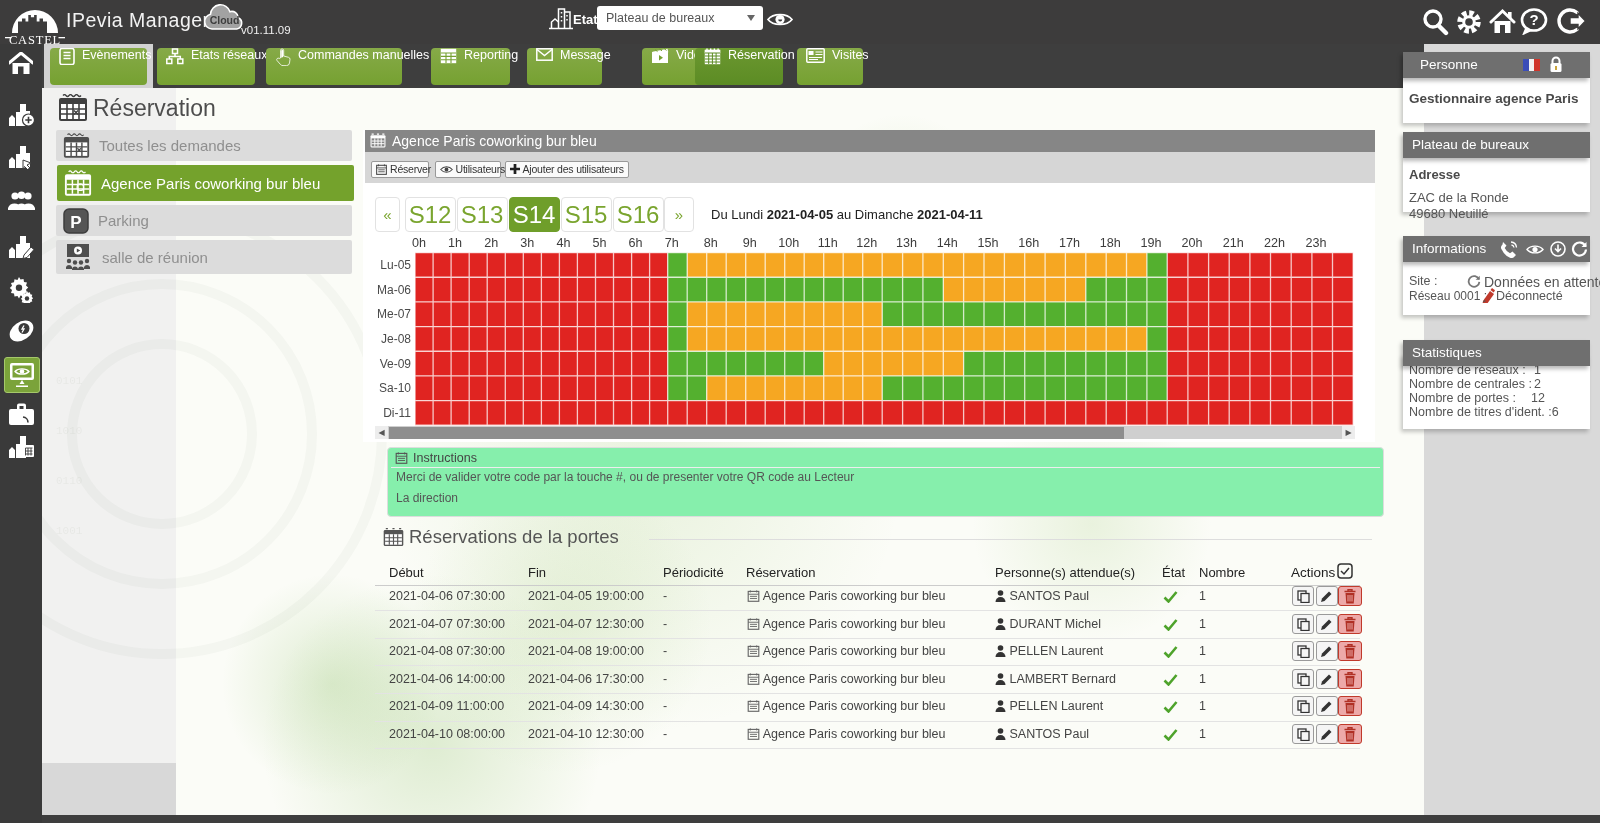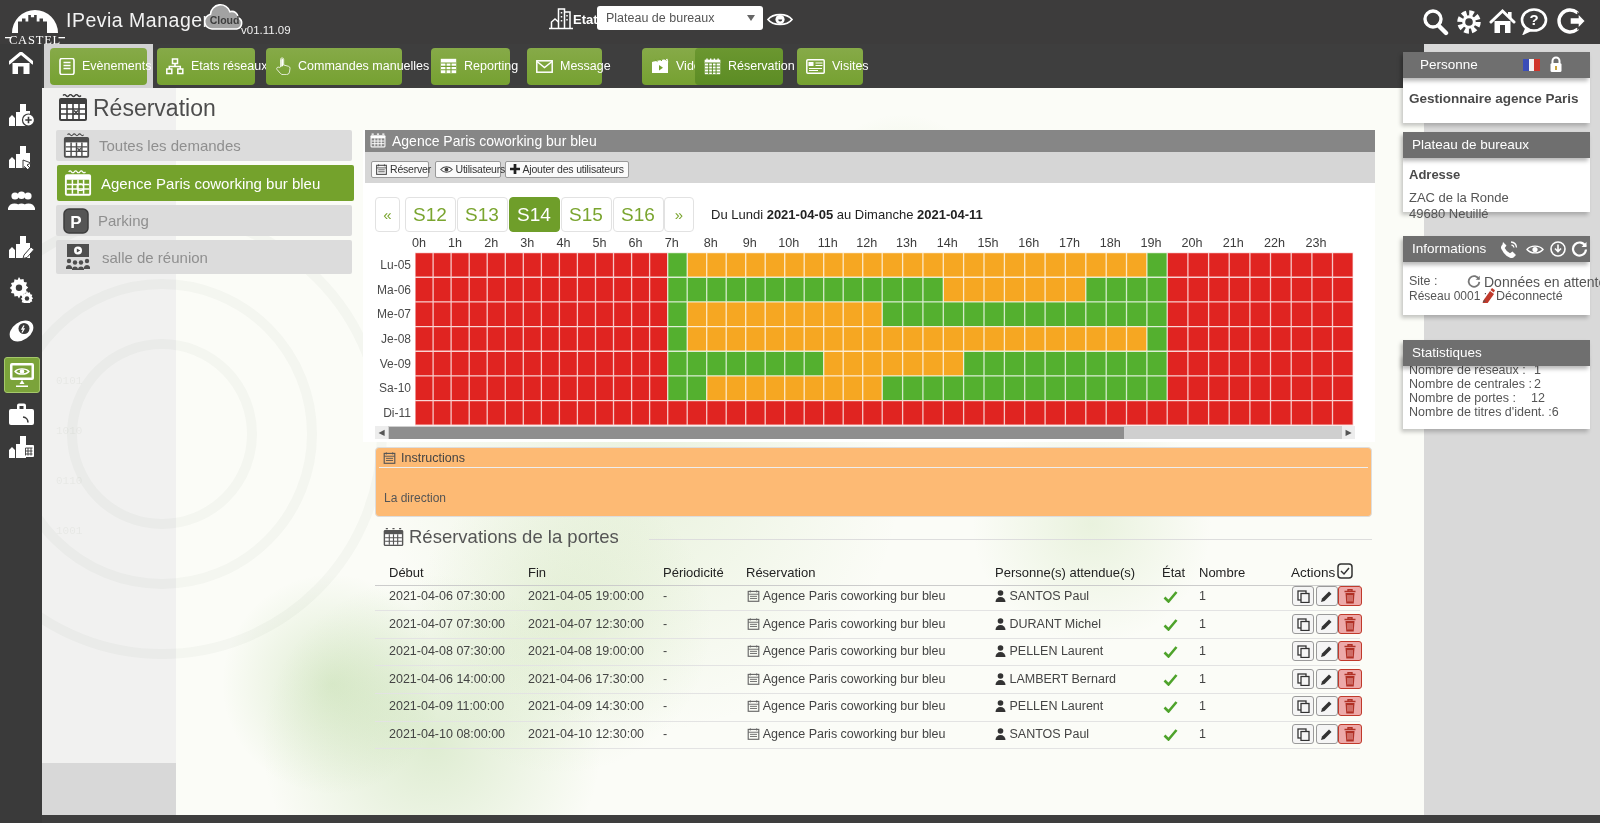--- a/index.html
+++ b/index.html
@@ -5,35 +5,35 @@
 html,body{width:1600px;height:823px;overflow:hidden}
 body{font-family:"Liberation Sans",sans-serif;background:#d9d9d9;position:relative}
 .abs{position:absolute}
 #header{left:0;top:0;width:1600px;height:44px;background:#3d3c3c;z-index:5}
 #sidebar{left:0;top:44px;width:42px;height:779px;background:#3a3a3a;z-index:6}
 #content{left:42px;top:44px;width:1382px;height:771px;background:#fbfcf7;overflow:hidden;z-index:1}
 #toolbar{left:0;top:0;width:1382px;height:44px;background:#3e3e3e}
 #evbox{left:2px;top:0;width:109px;height:44px;background:#d2d2d2}
 #leftstrip{left:0;top:44px;width:134px;height:675px;background:#f1f1f0}
 #leftgrey{left:0;top:719px;width:134px;height:52px;background:#d8d8d8}
-.tbtn{position:absolute;top:47.5px;z-index:4;height:37px;background:linear-gradient(#86aa48,#76a131);border-radius:4px;color:#fff;font-size:12.5px;display:flex;align-items:center;white-space:nowrap}
+.tbtn{position:absolute;top:47.5px;z-index:4;height:37px;background:linear-gradient(#86aa48,#76a131);border-radius:4px;color:#fff;font-size:12.5px;display:flex;align-items:flex-start;white-space:nowrap}
 .tbtn svg{margin:0 7px 0 9px;flex:none}
 .tbtn.sel{background:linear-gradient(#6b9730,#5c8c24)}
 .mitem{position:absolute;left:56px;width:296px;background:#dcdcdc;border-radius:2px;color:#8f8f8f;font-size:15px;display:flex;align-items:center;z-index:2}
 .mitem .mic{margin:0 9px 0 7px;flex:none}
 .mitem.sel{background:#74a22c;color:#fff;left:57px;width:297px}
 #mainpanel{left:363px;top:130px;width:1012px;height:312px;background:#fff;z-index:1}
 #mtitle{left:365px;top:130px;width:1010px;height:21.5px;background:#868686;color:#fff;font-size:14px;display:flex;align-items:center;z-index:2}
 #mstrip{left:365px;top:151.5px;width:1010px;height:31.5px;background:#d6d6d6;z-index:2}
 .sbtn{position:absolute;top:160.5px;height:17.5px;background:#fafafa;border:1px solid #999;border-radius:2px;font-size:10.5px;color:#333;display:flex;align-items:center;padding:0 4px;z-index:3;white-space:nowrap;letter-spacing:-0.2px}
 .sbtn svg{flex:none}
-.wtab{position:absolute;top:196.5px;height:35px;background:#fff;border:1px solid #e2e2e2;border-radius:4px;color:#7aa52f;font-size:19px;text-align:center;line-height:33px;z-index:3}
+.wtab{position:absolute;top:196.5px;height:35px;background:#fff;border:1px solid #e2e2e2;border-radius:4px;color:#7aa52f;font-size:24px;text-align:center;line-height:33px;z-index:3}
 .wtab.sel{background:#6f9e2a;color:#fff;border-color:#6f9e2a}
 #dulundi{left:711px;top:207px;font-size:13px;color:#222;z-index:3}
-#instr{left:375px;top:447px;width:997px;height:70px;background:#fdba74;border:1px solid #ddd;border-radius:4px;z-index:2}
+#instr{left:387px;top:447px;width:997px;height:70px;background:#86efac;border:1px solid #ddd;border-radius:4px;z-index:2}
 .trow{position:absolute;left:375px;width:985px;font-size:12.5px;color:#444;z-index:2}
 .sep{position:absolute;left:375px;width:985px;height:1px;background:#e3e3e3;z-index:2}
 .abtn{position:absolute;width:22px;height:20px;border:1px solid #9a9a9a;border-radius:3px;background:#f5f5f5;z-index:2}
 .abtn.red{background:#eda9a9;border-color:#c0392b}
 .rbar{position:absolute;left:1403px;width:187px;height:25.5px;background:#6f6f6f;color:#fff;font-size:13.5px;display:flex;align-items:center;box-shadow:-2px 3px 4px rgba(0,0,0,0.28);z-index:4}
 .rbody{position:absolute;left:1403px;width:187px;background:#fff;box-shadow:-2px 3px 4px rgba(0,0,0,0.22);font-size:12.5px;color:#555;z-index:3;white-space:nowrap}
 #bottombar{left:42px;top:815px;width:1558px;height:8px;background:#3e3e3e;z-index:6}
 
 </style></head>
 <body>
@@ -394,20 +394,21 @@
 
 <div class="abs" id="instr">
 <div class="abs" style="left:7px;top:3px;display:flex;align-items:center;font-size:12.5px;color:#444">
   <svg style="margin-right:5px" width="13" height="12" viewBox="0 0 17 17">
         <rect x="1" y="2" width="15" height="14" fill="none" stroke="#555" stroke-width="1.6"></rect>
         <path d="M1 6 h15 M4 0.5 v3 M13 0.5 v3 M3.5 9 h10 M3.5 12 h10" stroke="#555" stroke-width="1.3"></path>
       </svg>
   Instructions
 </div>
 <div class="abs" style="left:3px;top:19px;width:989px;height:1px;background:#eee"></div>
+<div class="abs" style="left:8px;top:22px;font-size:12px;color:#555">Merci de valider votre code par la touche #, ou de presenter votre QR code au Lecteur</div>
 <div class="abs" style="left:8px;top:43px;font-size:12px;color:#555">La direction</div>
 </div>
 
 <svg class="abs" style="left:383px;top:527px;z-index:2" width="21" height="20" viewBox="0 0 30 28">
   <rect x="1" y="4" width="28" height="23" rx="2" fill="#555"></rect>
   <rect x="3" y="10" width="24" height="15" fill="#fff"></rect>
   <path d="M3 15 h24 M3 20 h24 M9 10 v15 M15 10 v15 M21 10 v15" stroke="#555" stroke-width="1.6"></path>
   <path d="M4 1 h3 v2 h-3 Z M13.5 1 h3 v2 h-3 Z M23 1 h3 v2 h-3 Z" fill="#555"></path>
 </svg>
 <div class="abs" style="left:409px;top:526px;font-size:18.5px;color:#555;z-index:2">Réservations de la portes</div>

